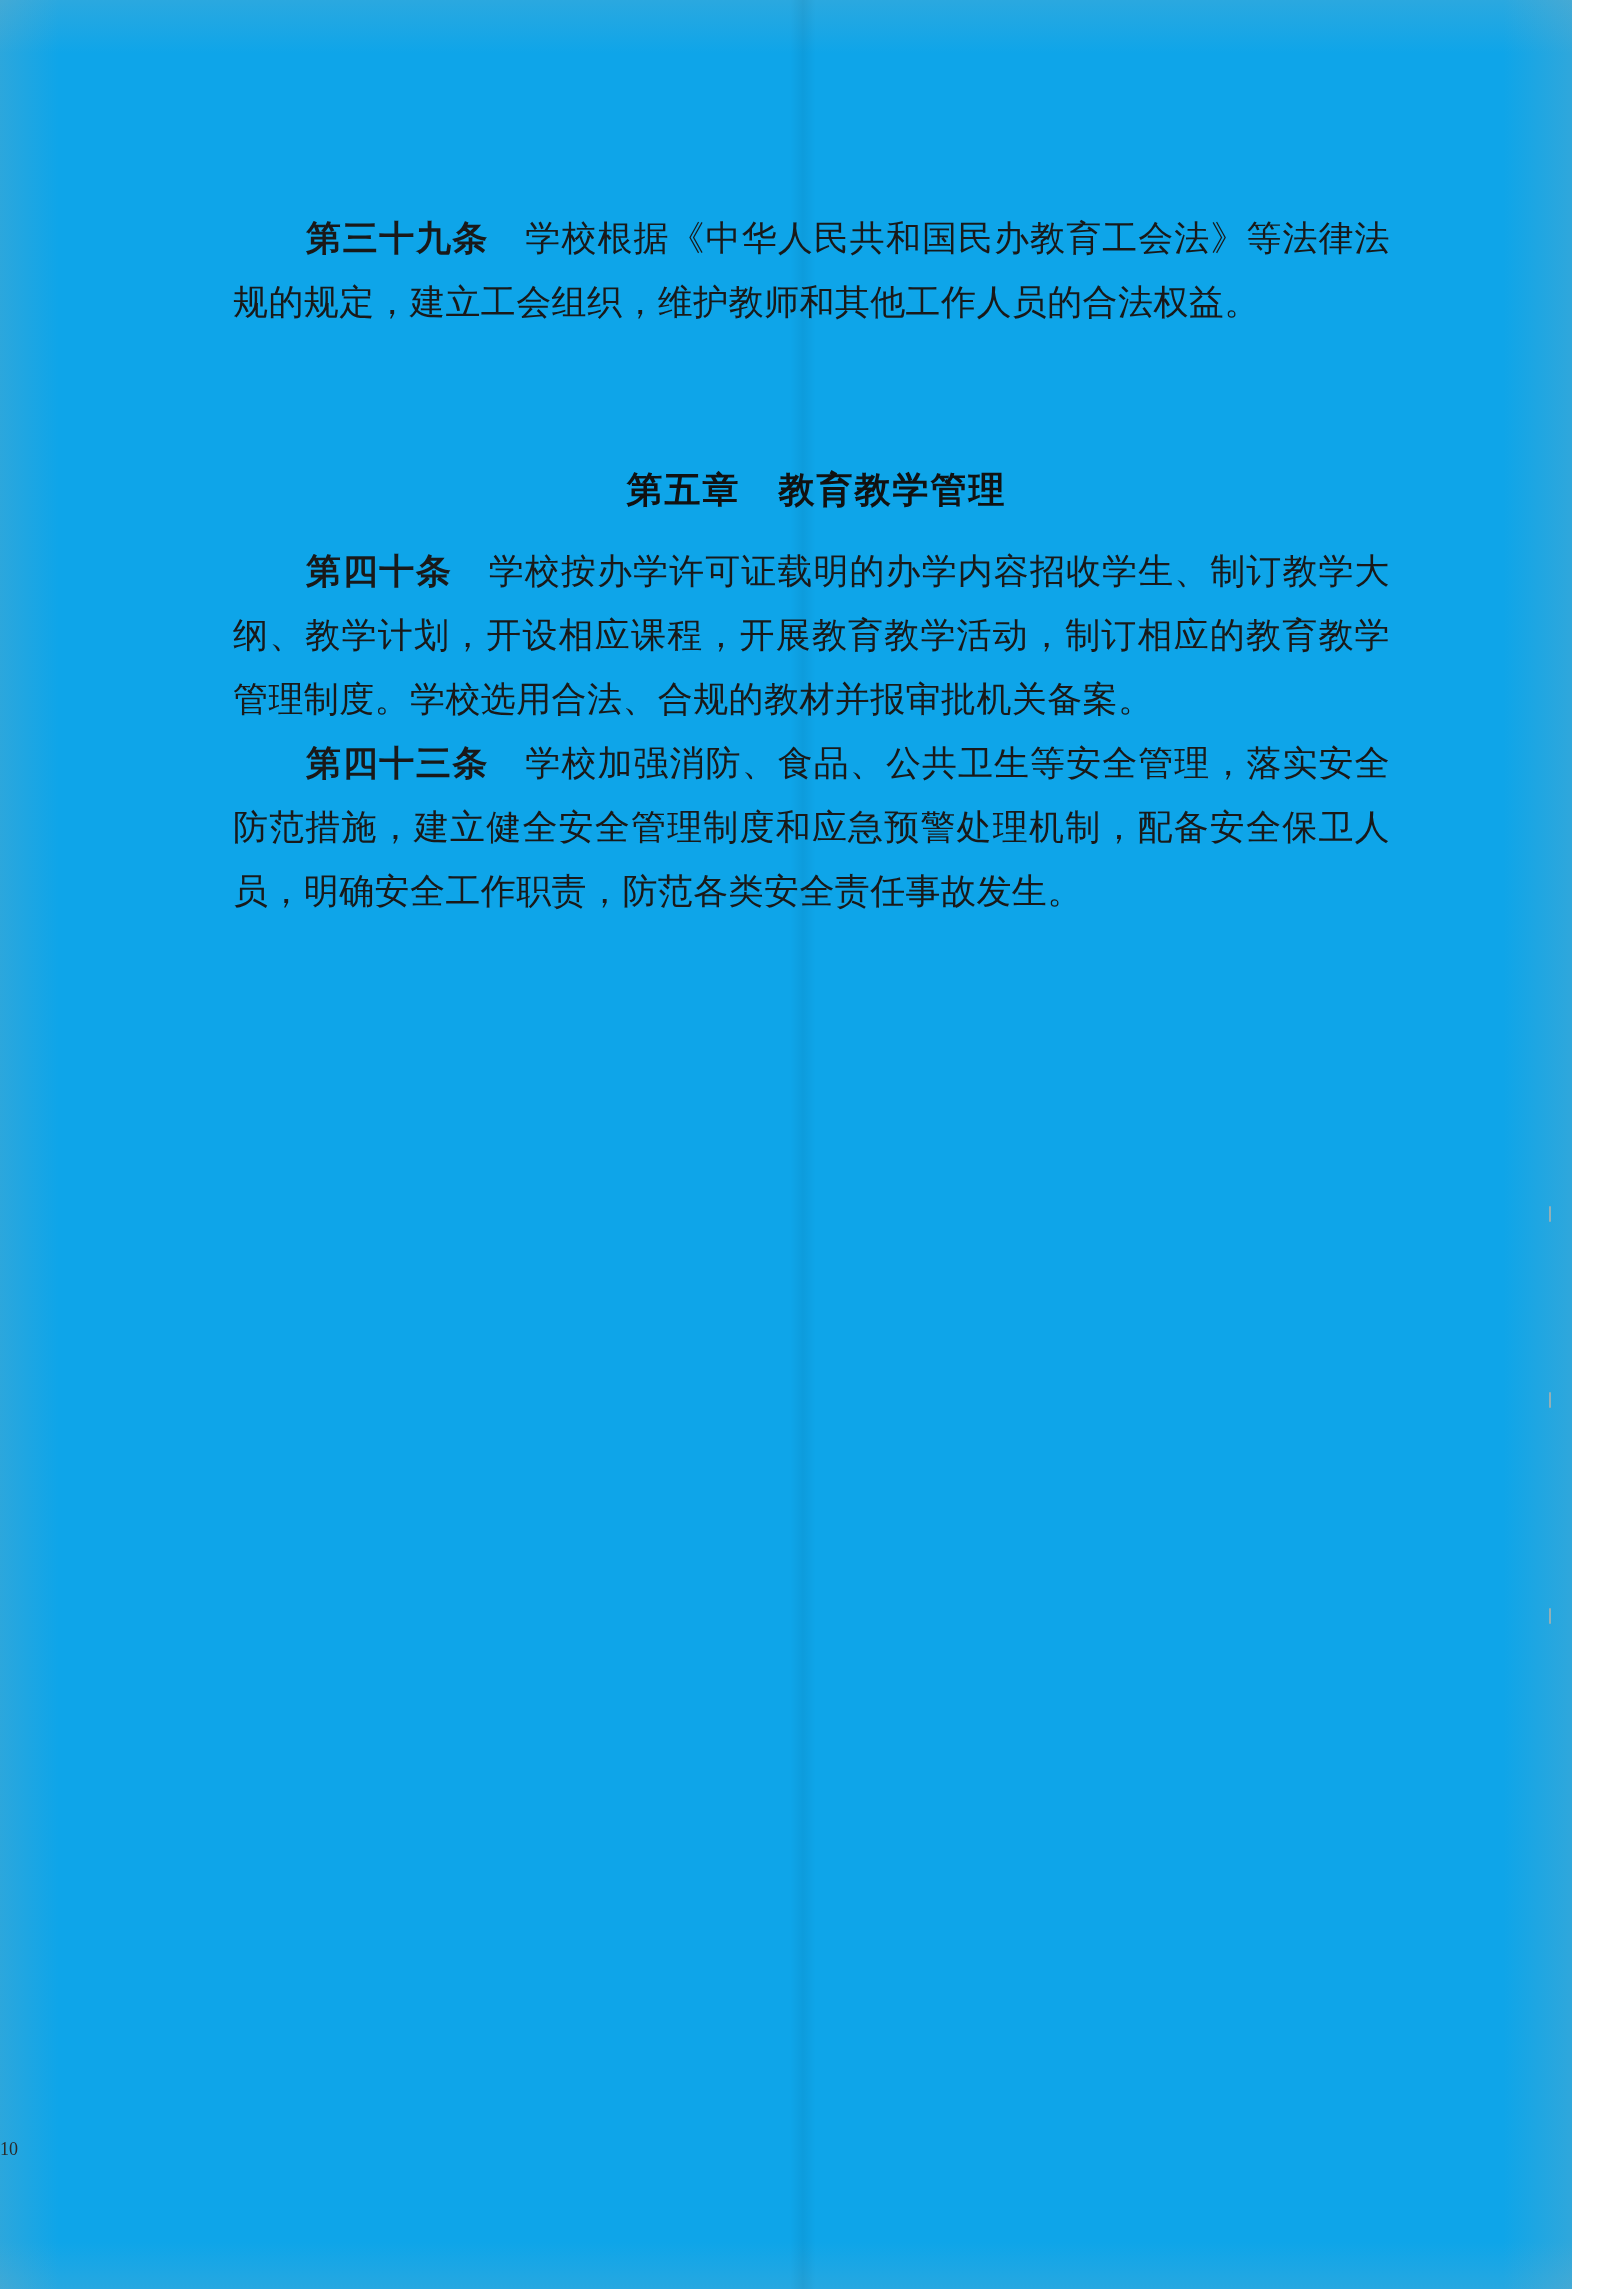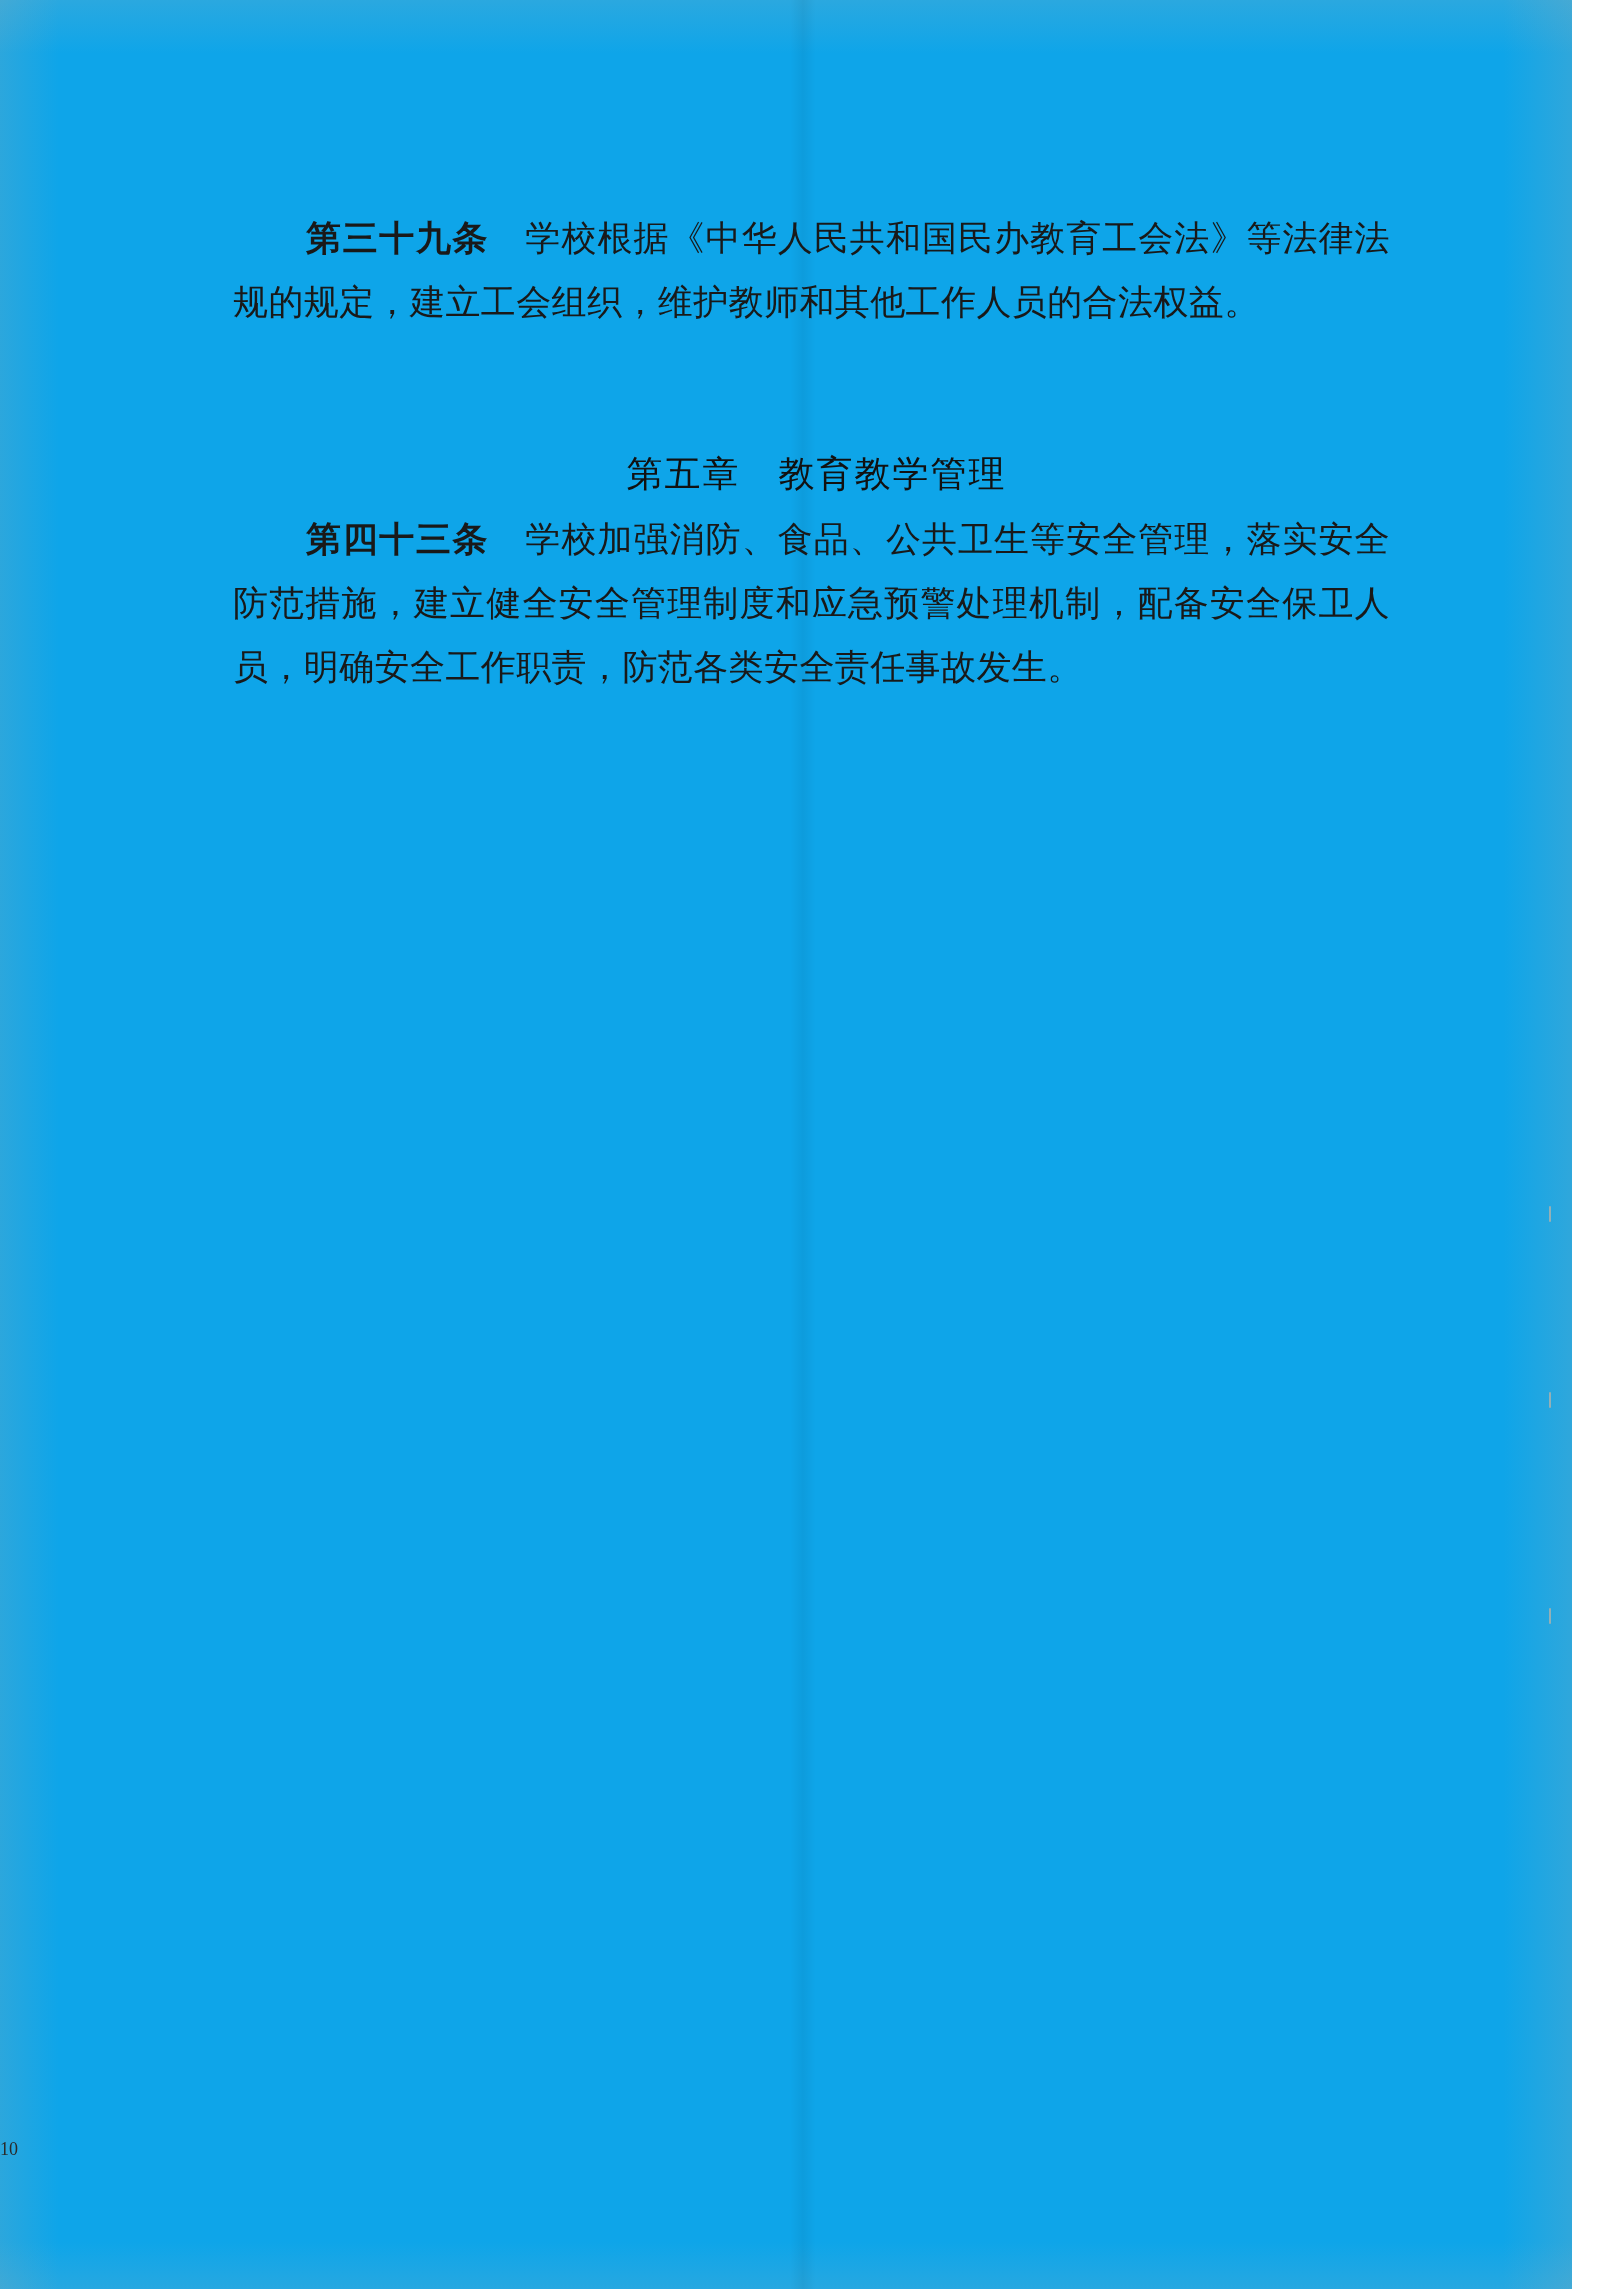--- a/index.html
+++ b/index.html
@@ -68,23 +68,23 @@
     line-height: 1.82;
     letter-spacing: 0.4px;
     text-align: justify;
     text-justify: inter-character;
     color: #191919;
   }
   .spacer-lg { height: 116px; }
   .spacer-md { height: 7.8px; }
 
   h2.chapter {
-    margin: 0;
+    margin: 16px;
     font-size: 36px;
-    font-weight: normal;
+    font-weight: bold;
     text-align: center;
     letter-spacing: 2px;
     font-family: "Liberation Sans", "DejaVu Sans", sans-serif;
     color: #111111;
     padding-left: 9.8px;
   }
   .art-label {
     font-weight: bold;
     font-family: "Liberation Sans", "DejaVu Sans", sans-serif;
     letter-spacing: 1px;
@@ -116,20 +116,21 @@
   <div class="content">
 
     <p class="para"><span class="art-label lead">第三十九条</span>　<span>学校根据《中华人民共和国民办教育工会法》等法律法规的规定，建立工会组织，维护教师和其他工作人员的合法权益。</span></p>
 
     <div class="spacer-lg"></div>
 
     <h2 class="chapter">第五章　教育教学管理</h2>
 
     <div class="spacer-md"></div>
 
+    <p class="para"><span class="art-label lead">第四十条</span>　<span>学校按办学许可证载明的办学内容招收学生、制订教学大纲、教学计划，开设相应课程，开展教育教学活动，制订相应的教育教学管理制度。学校选用合法、合规的教材并报审批机关备案。</span></p>
 
 
 
     <p class="para"><span class="art-label lead">第四十三条</span>　<span>学校加强消防、食品、公共卫生等安全管理，落实安全防范措施，建立健全安全管理制度和应急预警处理机制，配备安全保卫人员，明确安全工作职责，防范各类安全责任事故发生。</span></p>
 
   </div>
 
   <div class="page-number">10</div>
 </div>
 

